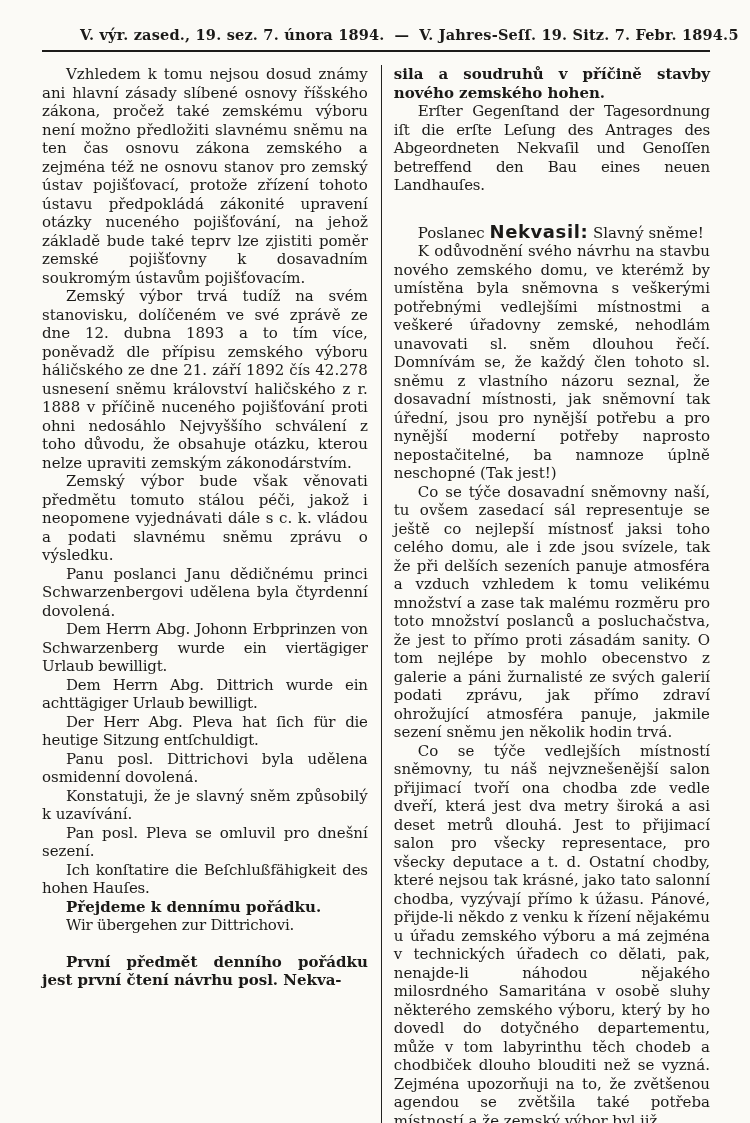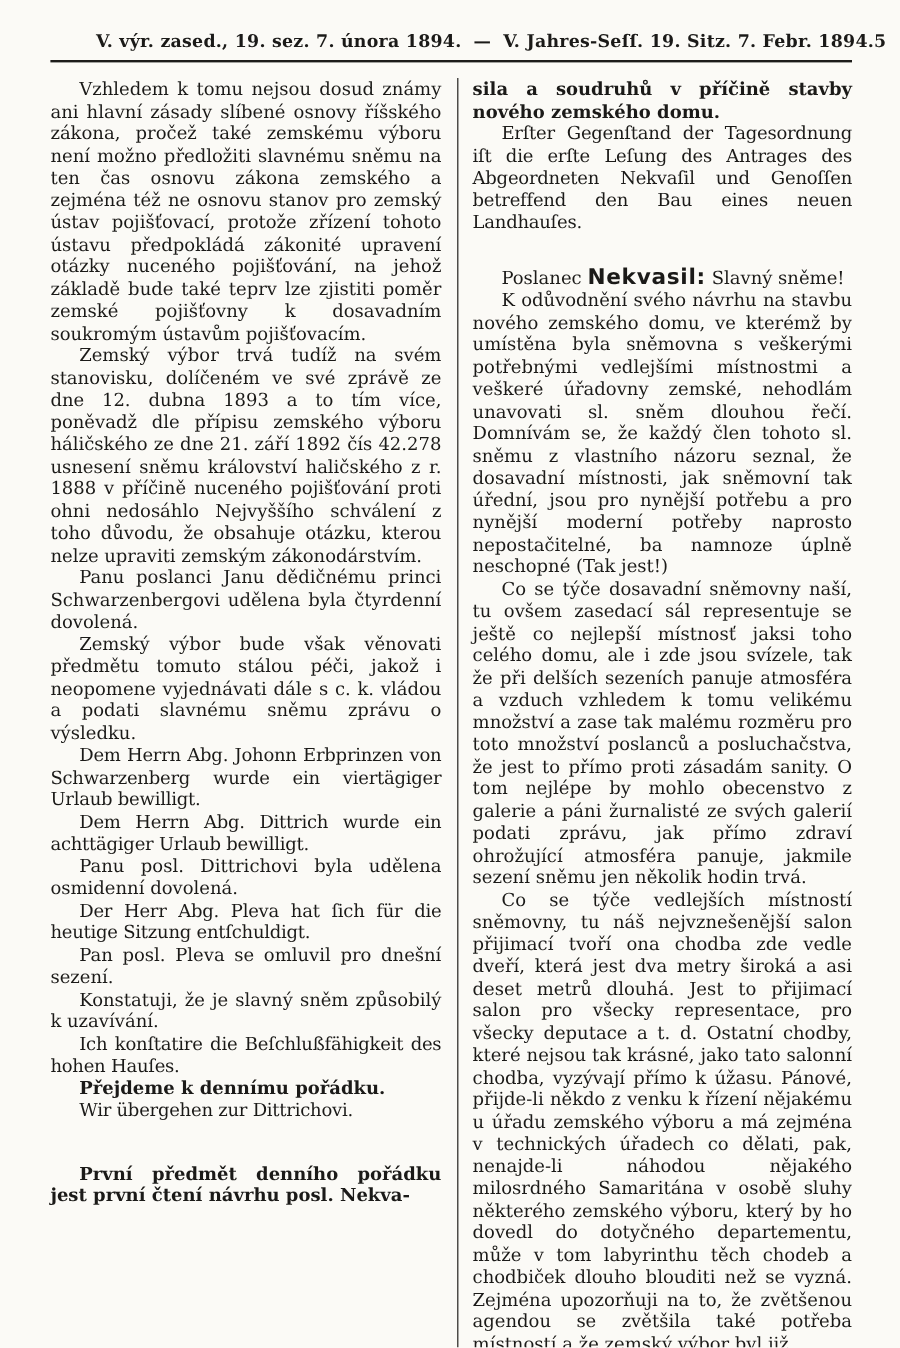--- a/index.html
+++ b/index.html
@@ -77,35 +77,35 @@
     <div class="header-title">
       <span class="h-cz">V. výr. zased., 19. sez. 7. února 1894.</span><span class="h-sep">—</span><span class="h-de fraktur">V. Jahres-Seſſ. 19. Sitz. 7. Febr. 1894.</span>
     </div>
     <span class="page-number">577</span>
   </header>
 
   <div class="columns">
     <div class="col col-left">
         <p class="para normal">Vzhledem k tomu nejsou dosud známy ani hlavní zásady slíbené osnovy říšského zákona, pročež také zemskému výboru není možno předložiti slavnému sněmu na ten čas osnovu zákona zemského a zejména též ne osnovu stanov pro zemský ústav pojišťovací, protože zřízení tohoto ústavu předpokládá zákonité upravení otázky nuceného pojišťování, na jehož základě bude také teprv lze zjistiti poměr zemské pojišťovny k dosavadním soukromým ústavům pojišťovacím.</p>
         <p class="para normal">Zemský výbor trvá tudíž na svém stanovisku, dolíčeném ve své zprávě ze dne 12. dubna 1893 a to tím více, poněvadž dle přípisu zemského výboru háličského ze dne 21. září 1892 čís 42.278 usnesení sněmu království haličského z r. 1888 v příčině nuceného pojišťování proti ohni nedosáhlo Nejvyššího schválení z toho důvodu, že obsahuje otázku, kterou nelze upraviti zemským zákonodárstvím.</p>
+        <p class="para normal">Zemský výbor bude však věnovati předmětu tomuto stálou péči, jakož i neopomene vyjednávati dále s c. k. vládou a podati slavnému sněmu zprávu o výsledku.</p>
         <p class="para normal">Panu poslanci Janu dědičnému princi Schwarzenbergovi udělena byla čtyrdenní dovolená.</p>
-        <p class="para normal">Zemský výbor bude však věnovati předmětu tomuto stálou péči, jakož i neopomene vyjednávati dále s c. k. vládou a podati slavnému sněmu zprávu o výsledku.</p>
         <p class="para fraktur">Dem Herrn Abg. Johonn Erbprinzen von Schwarzenberg wurde ein viertägiger Urlaub bewilligt.</p>
         <p class="para fraktur">Dem Herrn Abg. Dittrich wurde ein achttägiger Urlaub bewilligt.</p>
+        <p class="para fraktur">Der Herr Abg. Pleva hat ſich für die heutige Sitzung entſchuldigt.</p>
         <p class="para normal">Panu posl. Dittrichovi byla udělena osmidenní dovolená.</p>
-        <p class="para fraktur">Der Herr Abg. Pleva hat ſich für die heutige Sitzung entſchuldigt.</p>
+        <p class="para normal">Konstatuji, že je slavný sněm způsobilý k uzavívání.</p>
         <p class="para normal">Pan posl. Pleva se omluvil pro dnešní sezení.</p>
-        <p class="para normal">Konstatuji, že je slavný sněm způsobilý k uzavívání.</p>
         <p class="para fraktur">Ich konſtatire die Beſchlußfähigkeit des hohen Hauſes.</p>
         <p class="para bold">Přejdeme k dennímu pořádku.</p>
         <p class="para fraktur">Wir übergehen zur Dittrichovi.</p>
-        <p class="para bold" style="margin-top: 34px;">První předmět denního pořádku jest první čtení návrhu posl. Nekva-</p>
+        <p class="para bold" style="margin-top: 18px;">První předmět denního pořádku jest první čtení návrhu posl. Nekva-</p>
       </div>
     <div class="col col-right">
-        <p class="para bold noindent">sila a soudruhů v příčině stavby nového zemského domu.</p>
+        <p class="para bold noindent">sila a soudruhů v příčině stavby nového zemského hohen.</p>
         <p class="para fraktur">Erſter Gegenſtand der Tagesordnung iſt die erſte Leſung des Antrages des Abgeordneten Nekvaſil und Genoſſen betreffend den Bau eines neuen Landhauſes.</p>
         <p class="para speaker" style="margin-top: 28px;"><span class="speaker-prefix">Poslanec </span><b class="speaker-name">Nekvasil:</b><span class="speaker-suffix"> Slavný sněme!</span></p>
         <p class="para normal">K odůvodnění svého návrhu na stavbu nového zemského domu, ve kterémž by umístěna byla sněmovna s veškerými potřebnými vedlejšími místnostmi a veškeré úřadovny zemské, nehodlám unavovati sl. sněm dlouhou řečí. Domnívám se, že každý člen tohoto sl. sněmu z vlastního názoru seznal, že dosavadní místnosti, jak sněmovní tak úřední, jsou pro nynější potřebu a pro nynější moderní potřeby naprosto nepostačitelné, ba namnoze úplně neschopné (Tak jest!)</p>
         <p class="para normal">Co se týče dosavadní sněmovny naší, tu ovšem zasedací sál representuje se ještě co nejlepší místnosť jaksi toho celého domu, ale i zde jsou svízele, tak že při delších sezeních panuje atmosféra a vzduch vzhledem k tomu velikému množství a zase tak malému rozměru pro toto množství poslanců a posluchačstva, že jest to přímo proti zásadám sanity. O tom nejlépe by mohlo obecenstvo z galerie a páni žurnalisté ze svých galerií podati zprávu, jak přímo zdraví ohrožující atmosféra panuje, jakmile sezení sněmu jen několik hodin trvá.</p>
         <p class="para normal">Co se týče vedlejších místností sněmovny, tu náš nejvznešenější salon přijimací tvoří ona chodba zde vedle dveří, která jest dva metry široká a asi deset metrů dlouhá. Jest to přijimací salon pro všecky representace, pro všecky deputace a t. d. Ostatní chodby, které nejsou tak krásné, jako tato salonní chodba, vyzývají přímo k úžasu. Pánové, přijde-li někdo z venku k řízení nějakému u úřadu zemského výboru a má zejména v technických úřadech co dělati, pak, nenajde-li náhodou nějakého milosrdného Samaritána v osobě sluhy některého zemského výboru, který by ho dovedl do dotyčného departementu, může v tom labyrinthu těch chodeb a chodbiček dlouho blouditi než se vyzná. Zejména upozorňuji na to, že zvětšenou agendou se zvětšila také potřeba místností a že zemský výbor byl již</p>
       </div>
   </div>
 
 </div>
 

